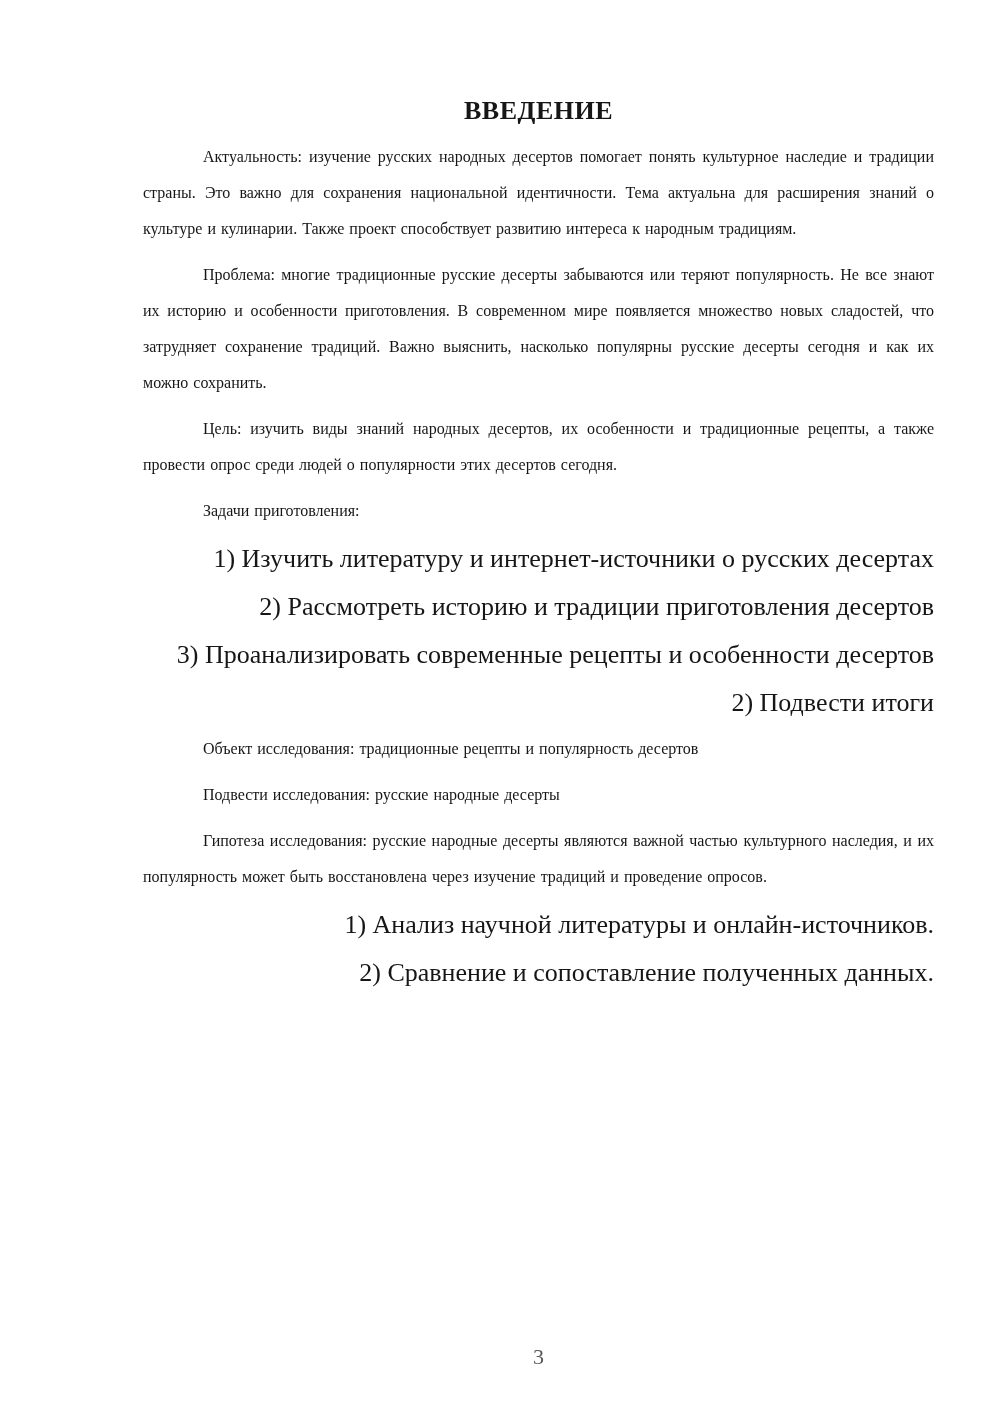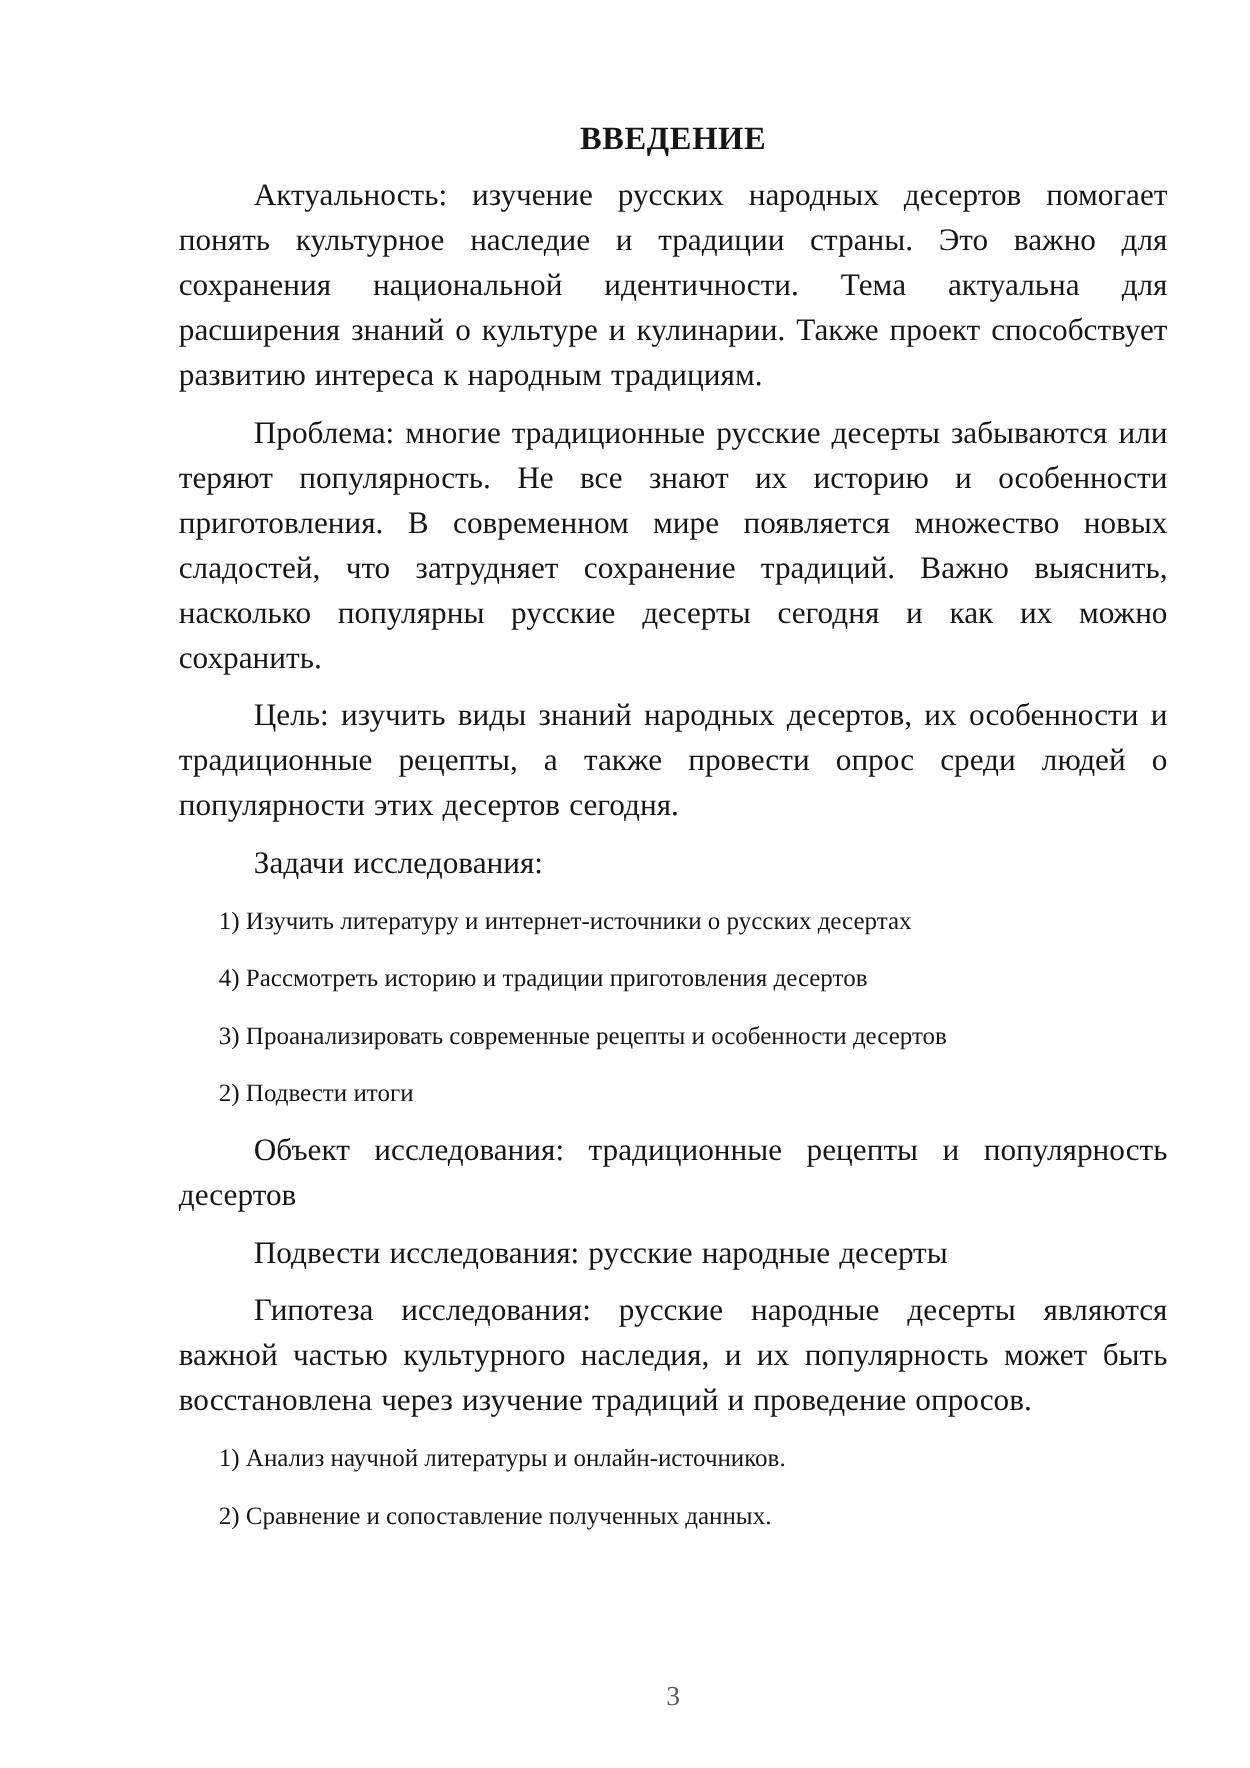--- a/index.html
+++ b/index.html
@@ -24,32 +24,32 @@
   }
   .doc-title {
     font-size: 26px;
     font-weight: bold;
     text-align: center;
     line-height: 36px;
     margin: 0 0 10px 0;
     letter-spacing: 0.5px;
   }
   .para {
-    font-size: 25px;
+    font-size: 16px;
     line-height: 36px;
     text-align: justify;
     text-indent: 60px;
     margin: 0 0 10px 0;
     word-spacing: 1px;
   }
   .list-item {
-    font-size: 20px;
+    font-size: 26px;
     line-height: 36px;
-    text-align: left;
-    margin: 0 0 10px 32px;
+    text-align: right;
+    margin: 12px 0 10px 32px;
     white-space: nowrap;
   }
   .page-number {
     position: absolute;
     bottom: 43px;
     left: 143px;
     right: 66px;
     text-align: center;
     font-size: 22px;
     line-height: 28px;
@@ -62,25 +62,25 @@
 <div class="page">
 
   <h1 class="doc-title">ВВЕДЕНИЕ</h1>
 
   <p class="para">Актуальность: изучение русских народных десертов помогает понять культурное наследие и традиции страны. Это важно для сохранения национальной идентичности. Тема актуальна для расширения знаний о культуре и кулинарии. Также проект способствует развитию интереса к народным традициям.</p>
 
   <p class="para">Проблема: многие традиционные русские десерты забываются или теряют популярность. Не все знают их историю и особенности приготовления. В современном мире появляется множество новых сладостей, что затрудняет сохранение традиций. Важно выяснить, насколько популярны русские десерты сегодня и как их можно сохранить.</p>
 
   <p class="para">Цель: изучить виды знаний народных десертов, их особенности и традиционные рецепты, а также провести опрос среди людей о популярности этих десертов сегодня.</p>
 
-  <p class="para">Задачи исследования:</p>
+  <p class="para">Задачи приготовления:</p>
 
   <p class="list-item">1) Изучить литературу и интернет-источники о русских десертах</p>
 
-  <p class="list-item">4) Рассмотреть историю и традиции приготовления десертов</p>
+  <p class="list-item">2) Рассмотреть историю и традиции приготовления десертов</p>
 
   <p class="list-item">3) Проанализировать современные рецепты и особенности десертов</p>
 
 
   <p class="list-item">2) Подвести итоги</p>
 
   <p class="para">Объект исследования: традиционные рецепты и популярность десертов</p>
 
   <p class="para">Подвести исследования: русские народные десерты</p>
 

